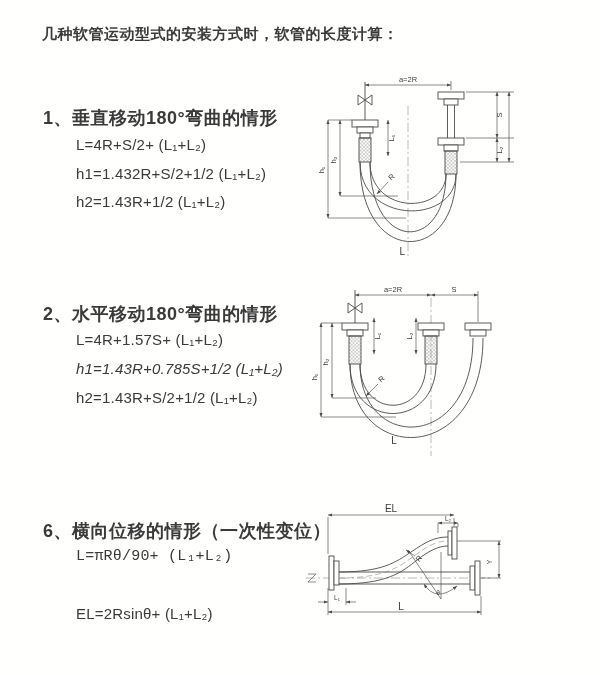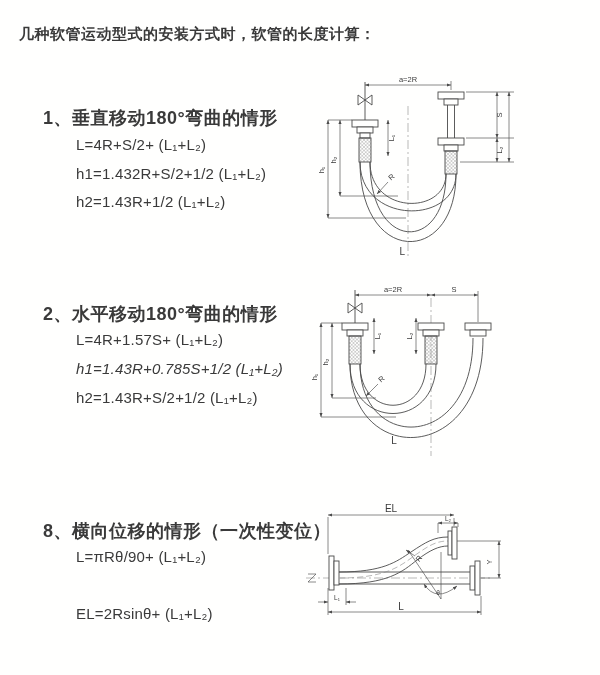--- a/index.html
+++ b/index.html
@@ -6,21 +6,21 @@
   body{
     width:600px;height:675px;
     background:#fffffe;
     font-family:"Liberation Sans","DejaVu Sans",sans-serif;
     color:#3a3a3a;
     overflow:hidden;
     position:relative;
   }
   .page{position:absolute;left:0;top:0;width:600px;height:675px;}
   .t{position:absolute;white-space:nowrap;}
-  .title{left:19px;top:25px;font-size:15px;font-weight:bold;letter-spacing:.5px;}
+  .title{left:42px;top:25px;font-size:15px;font-weight:bold;letter-spacing:.5px;}
   .heading{font-size:18px;font-weight:bold;letter-spacing:.5px;}
   .formula{font-size:15px;font-weight:normal;letter-spacing:.2px;}
   .diagram{position:absolute;}
   
   svg .s{stroke:#4a4a4a;fill:none;stroke-width:.9;}
   svg .d{stroke:#4a4a4a;fill:none;stroke-width:.65;}
   svg .c{stroke:#8a8a8a;fill:none;stroke-width:.6;stroke-dasharray:9 3 2 3;}
   svg .c2{stroke:#8a8a8a;fill:none;stroke-width:.6;stroke-dasharray:6 3;}
   svg .fl{fill:#fffffe;stroke:#4a4a4a;stroke-width:.9;}
   svg text{font-family:"Liberation Sans","DejaVu Sans",sans-serif;font-size:7.5px;fill:#3a3a3a;}
@@ -163,22 +163,22 @@
     <text x="85" y="12" text-anchor="middle">a=2R</text>
     <text x="146" y="12" text-anchor="middle">S</text>
     <text transform="translate(72,56) rotate(-90)" text-anchor="middle">L₁</text>
     <text transform="translate(104,56) rotate(-90)" text-anchor="middle">L₂</text>
     <text transform="translate(20,82) rotate(-90)" text-anchor="middle">h₂</text>
     <text transform="translate(9,97) rotate(-90)" text-anchor="middle">h₁</text>
     <text transform="translate(75,101) rotate(-40)" text-anchor="middle">R</text>
     <text class="tb" x="86" y="164" text-anchor="middle">L</text>
   </svg>
 
-  <div class="t heading" style="left:43px;top:519px;">8、横向位移的情形（一次性变位）</div>
-  <div class="t formula" style="left:76px;top:548px;">L=πRθ/90+ (L₁+L₂)</div>
+  <div class="t heading" style="left:43px;top:519px;">6、横向位移的情形（一次性变位）</div>
+  <div class="t formula" style="left:76px;top:548px;font-family:Liberation Mono, monospace;">L=πRθ/90+ (L₁+L₂)</div>
   <div class="t formula" style="left:76px;top:605px;">EL=2Rsinθ+ (L₁+L₂)</div>
 
   <svg class="diagram" style="left:298px;top:500px;" width="302" height="150" viewBox="0 0 302 150">
     <defs>
       <marker id="a3" markerWidth="7" markerHeight="5" refX="6.5" refY="2.5" orient="auto-start-reverse">
         <path d="M0,0 L6.5,2.5 L0,5 z" fill="#4a4a4a"></path>
       </marker>
     </defs>
     <path class="c" d="M8,78 H192"></path>
     <path class="d" d="M10,74 L18,74 L10,82 L18,82"></path>

